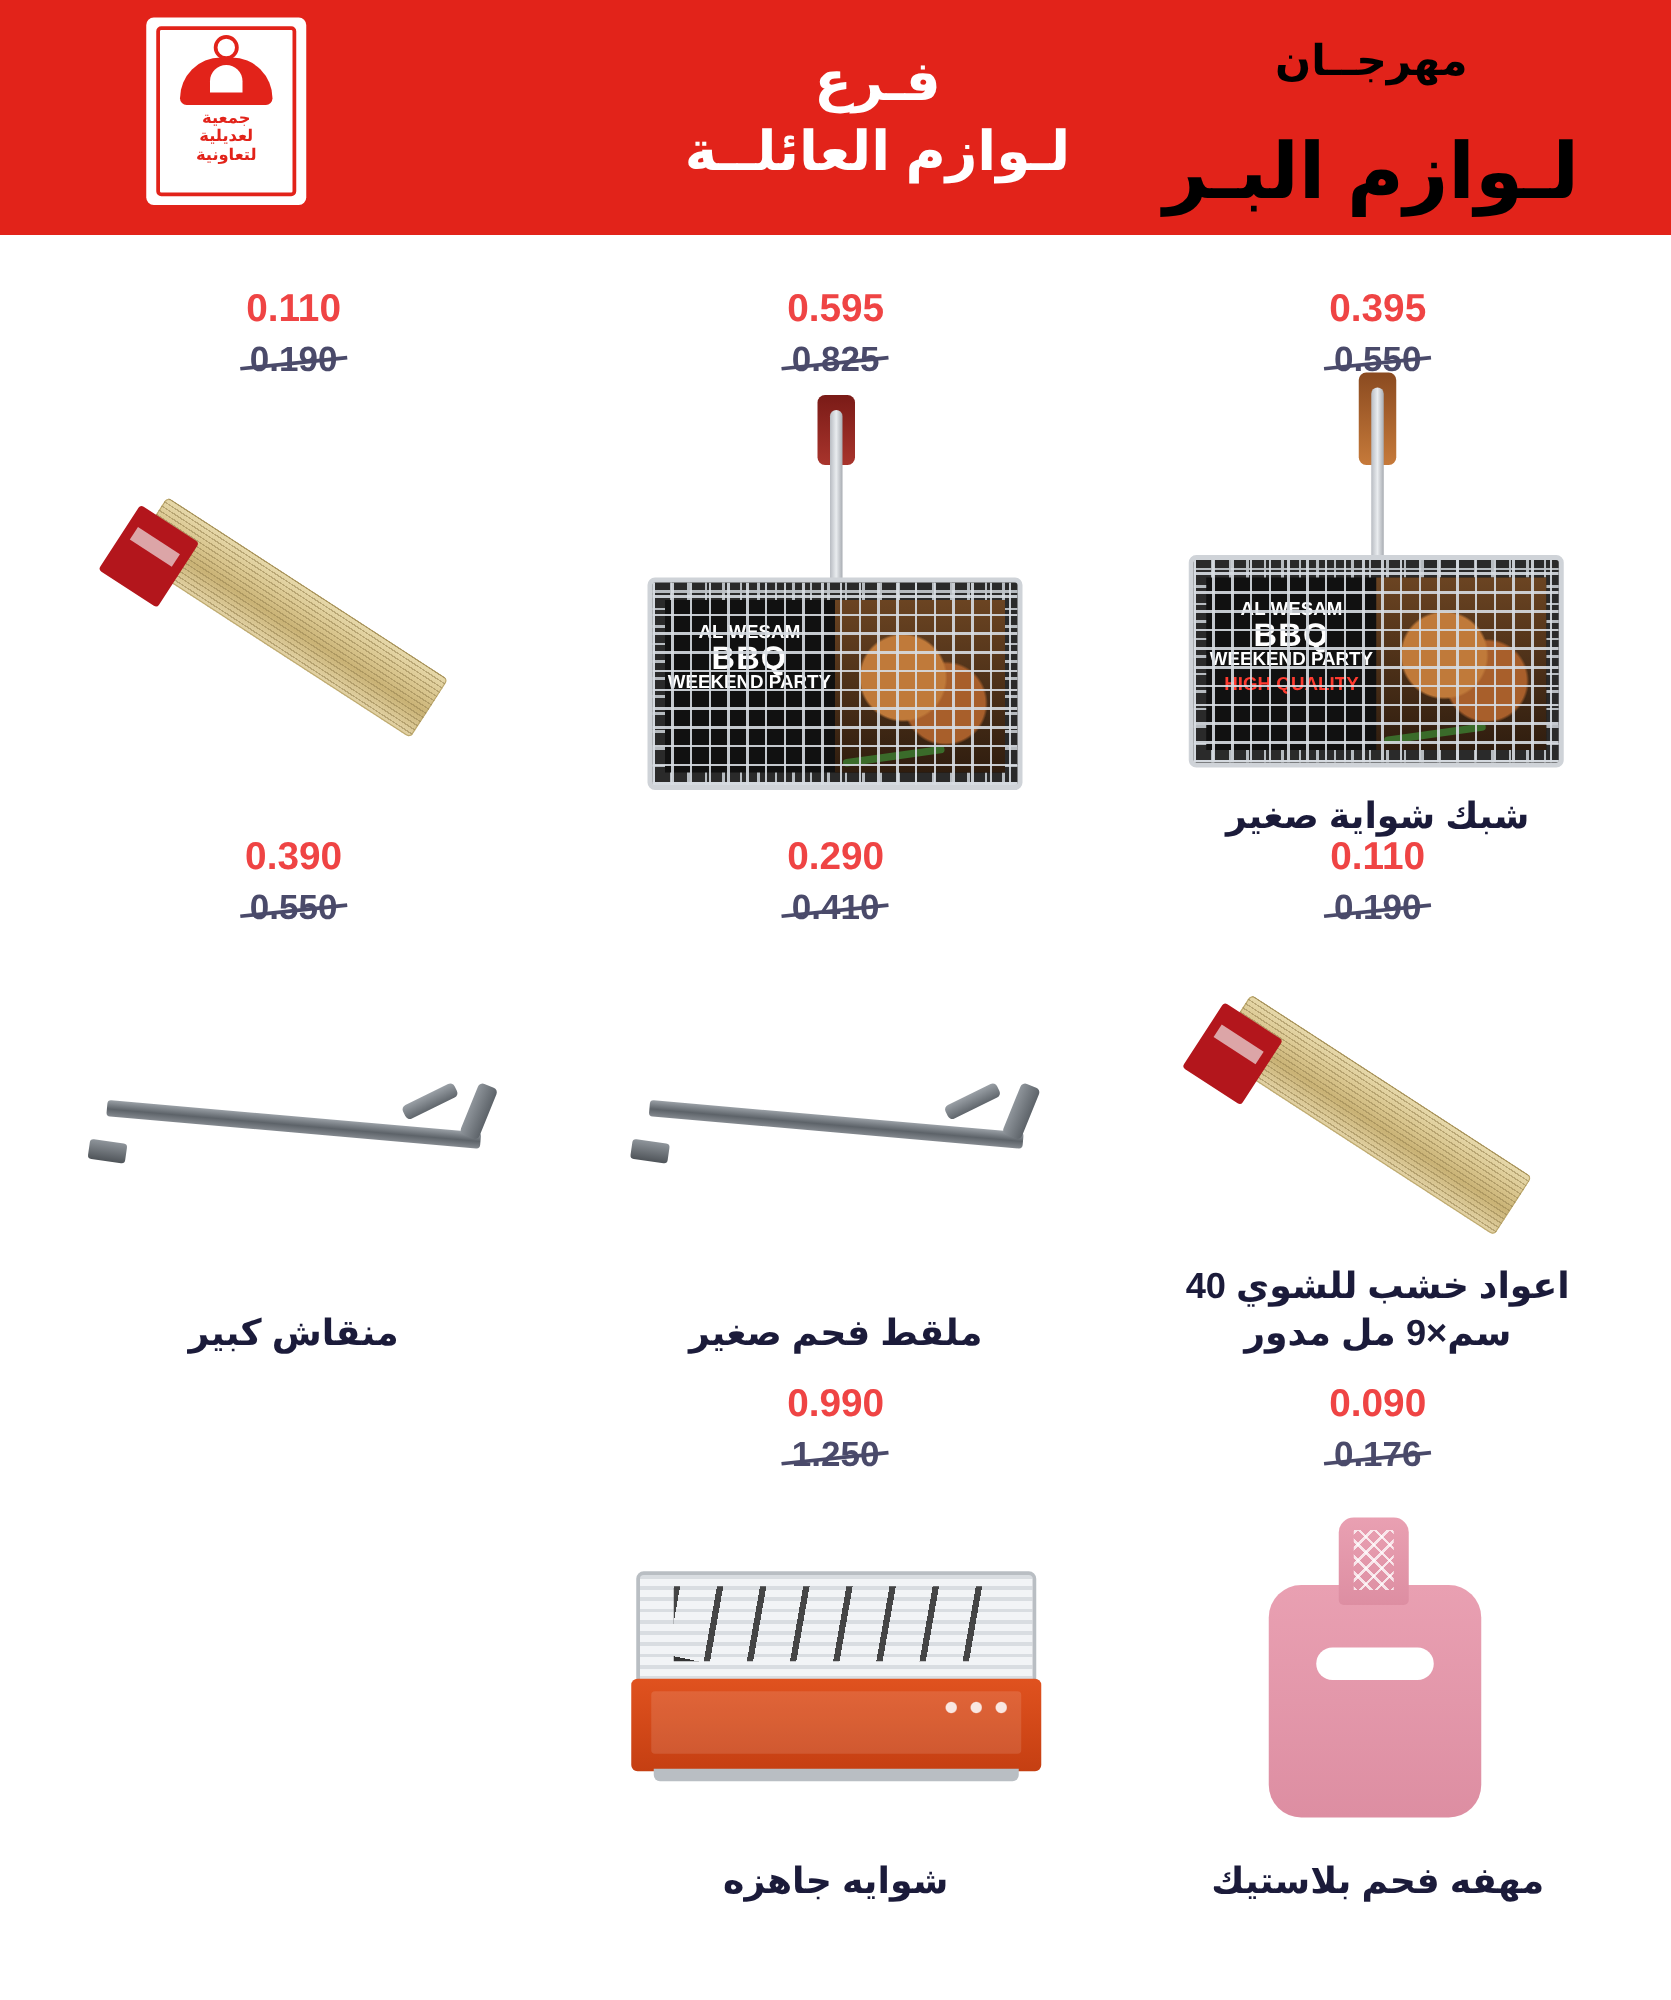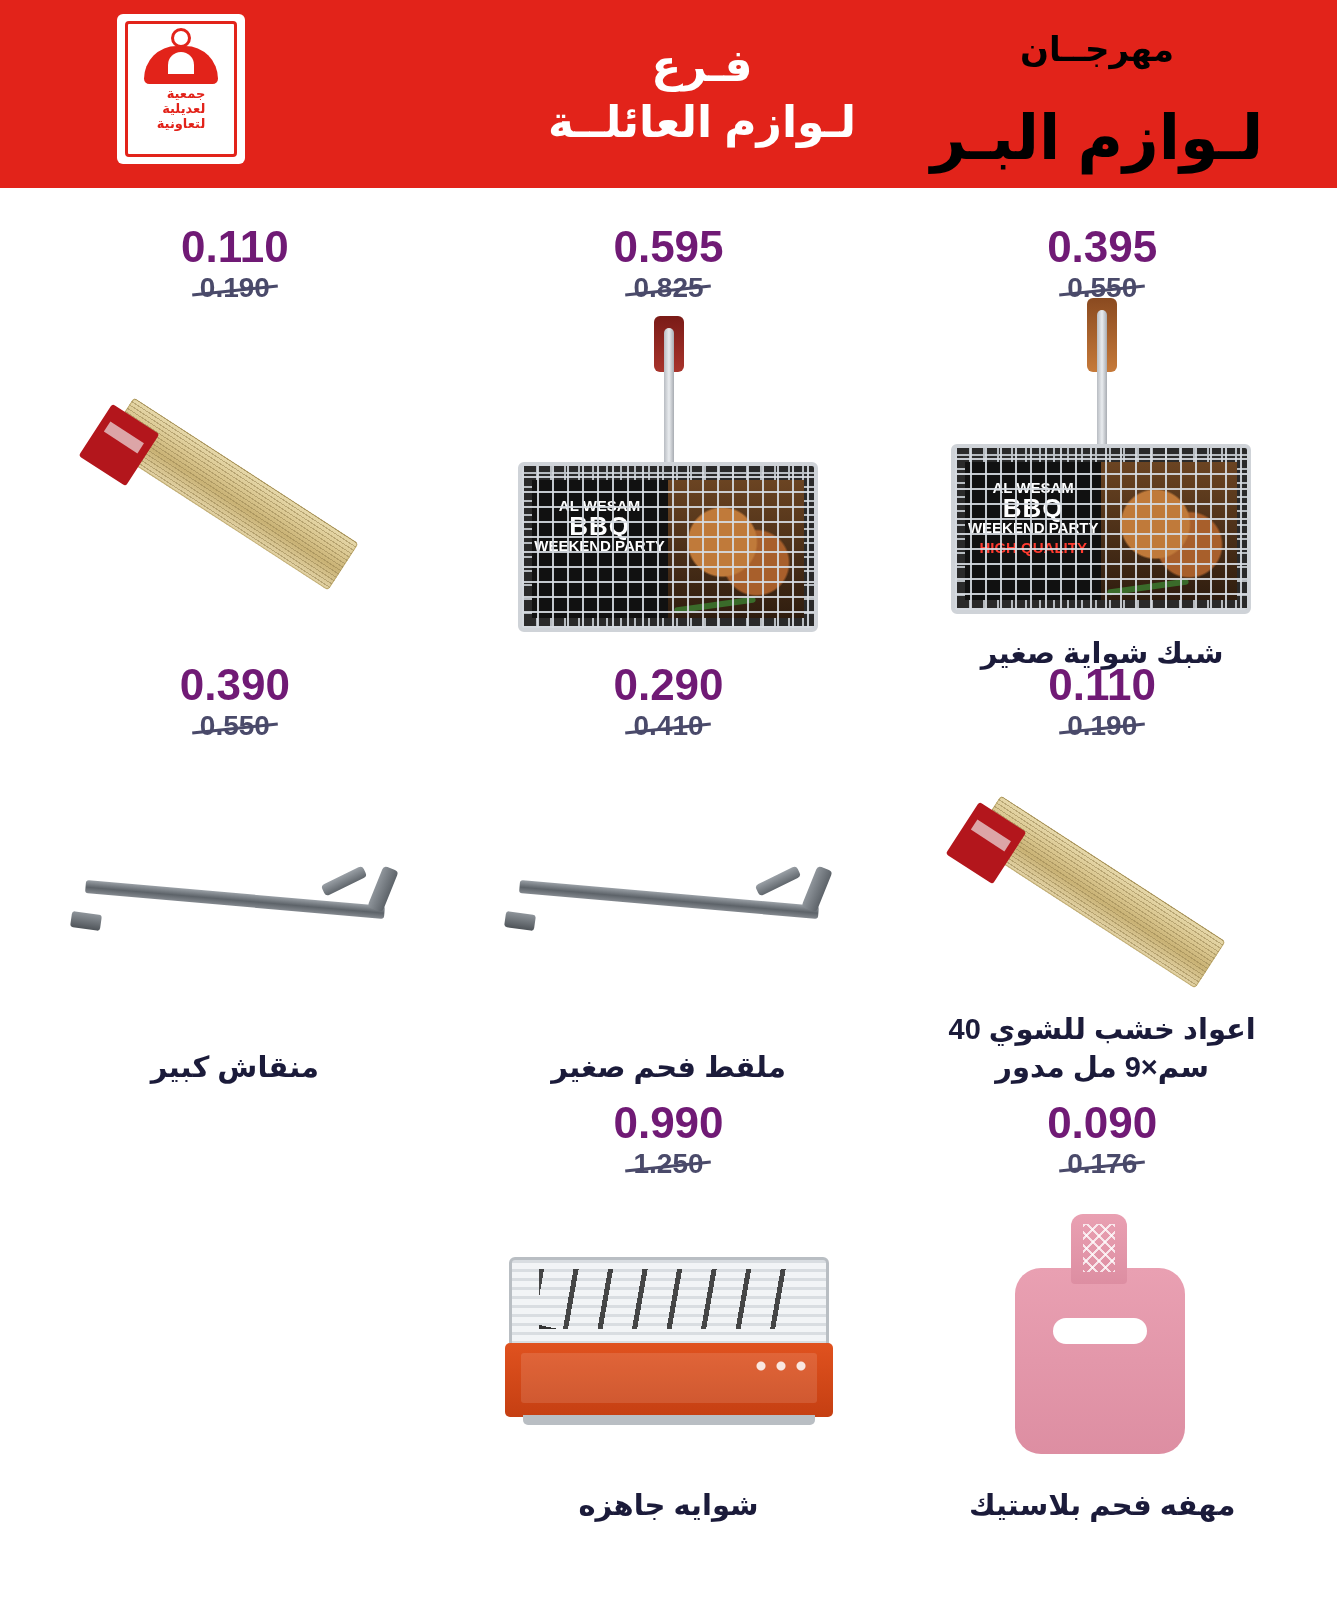--- a/index.html
+++ b/index.html
@@ -81,21 +81,21 @@
     transform: translateX(-50%);
     width: 26px; height: 22px;
     background: #ffffff;
     border-radius: 13px 13px 0 0;
   }
   .logo-text {
     color: #e2231a;
     font-size: 13px;
     font-weight: bold;
     line-height: 15px;
-    text-align: right;
+    text-align: center;
   }
   .header-branch {
     position: absolute;
     right: 470px;
     top: 38px;
     width: 330px;
     text-align: center;
     color: #ffffff;
     font-weight: bold;
     font-size: 44px;
@@ -140,22 +140,22 @@
   .price-block {
     width: 100%;
     text-align: center;
     height: 104px;
     display: flex;
     flex-direction: column;
     align-items: center;
     justify-content: flex-start;
   }
   .price-new {
-    color: #701a75;
-    font-size: 44px;
+    color: #ef4444;
+    font-size: 31px;
     font-weight: bold;
     line-height: 50px;
     letter-spacing: 0px;
   }
   .price-old {
     color: #4a4a6a;
     font-size: 28px;
     font-weight: bold;
     line-height: 32px;
     position: relative;

